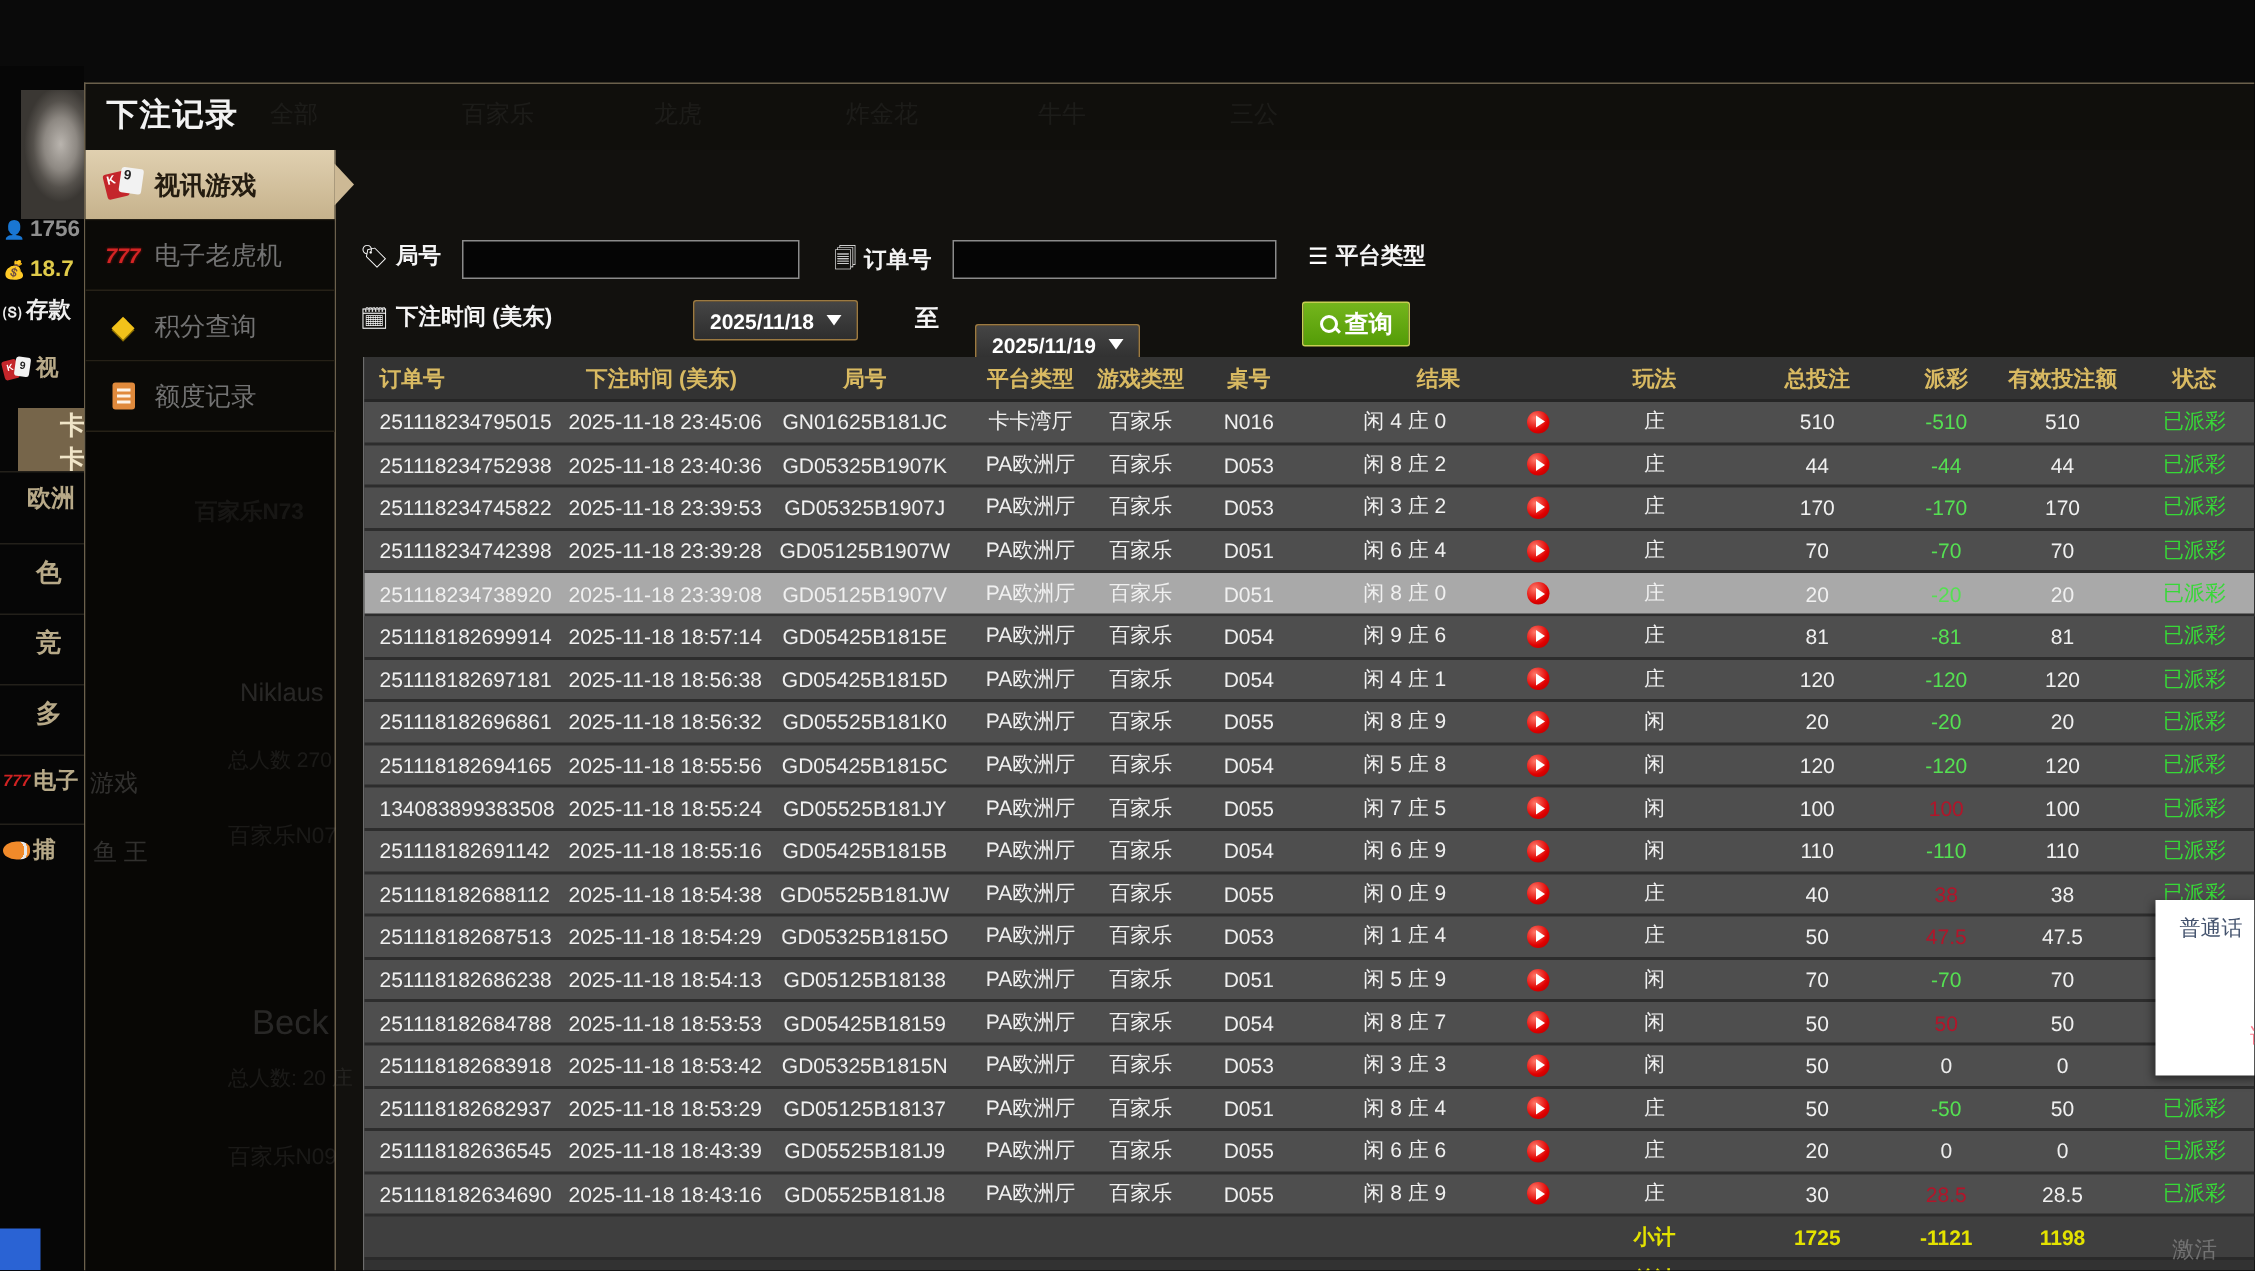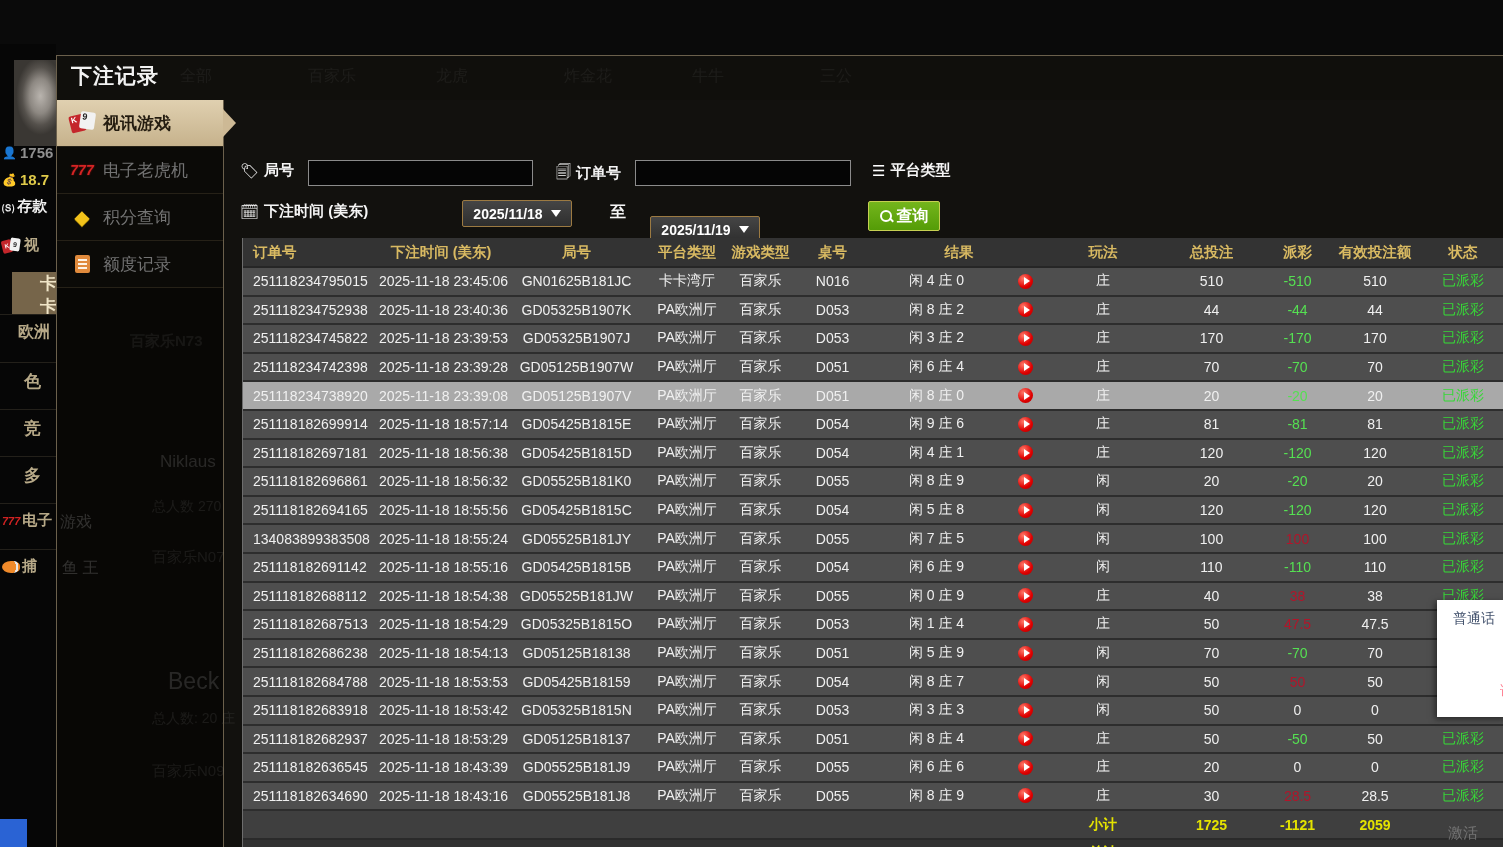--- a/index.html
+++ b/index.html
@@ -591,21 +591,21 @@
               <div class="cell c10 pay p">28.5</div>
               <div class="cell c11">28.5</div>
               <div class="cell c12 stat">已派彩</div>
             </div>
           </div>
         <div class="t-sum">
           <div class="cell" style="width:805px;"></div>
           <div class="cell c8">小计</div>
           <div class="cell c9">1725</div>
           <div class="cell c10">-1121</div>
-          <div class="cell c11">2059</div>
+          <div class="cell c11">1198</div>
           <div class="cell c12"></div>
         </div>
         <div class="t-sum grand">
           <div class="cell" style="width:805px;"></div>
           <div class="cell c8">总计</div>
           <div class="cell c9">5950</div>
           <div class="cell c10">1187.85</div>
           <div class="cell c11">5601.85</div>
           <div class="cell c12"></div>
         </div>

